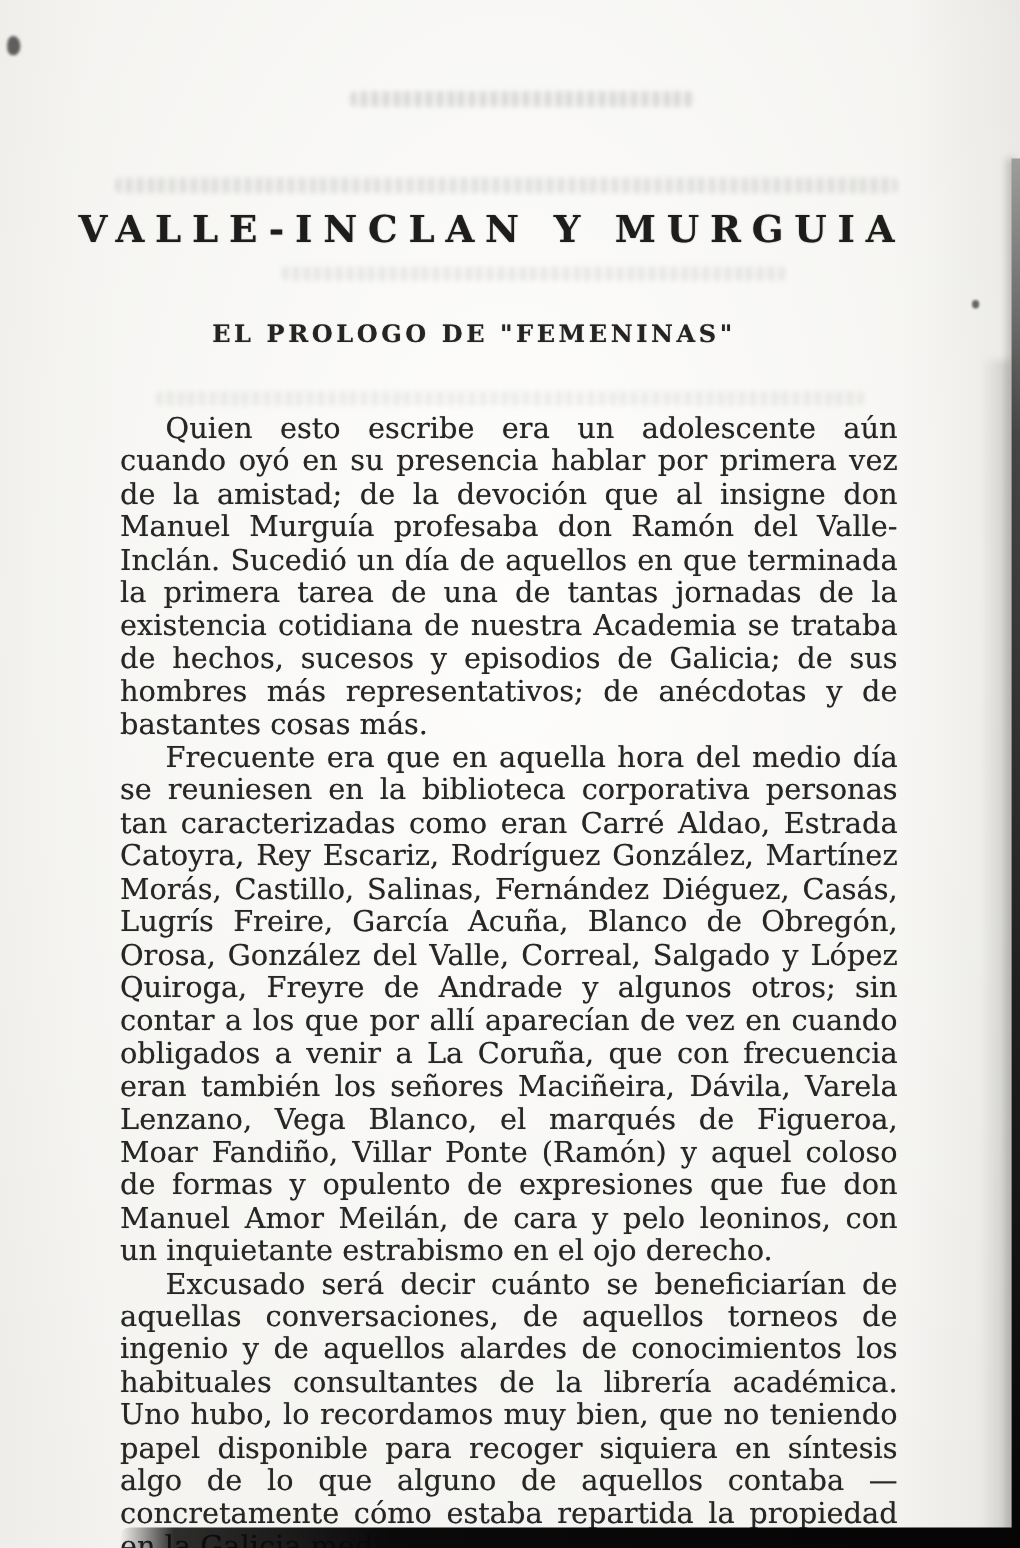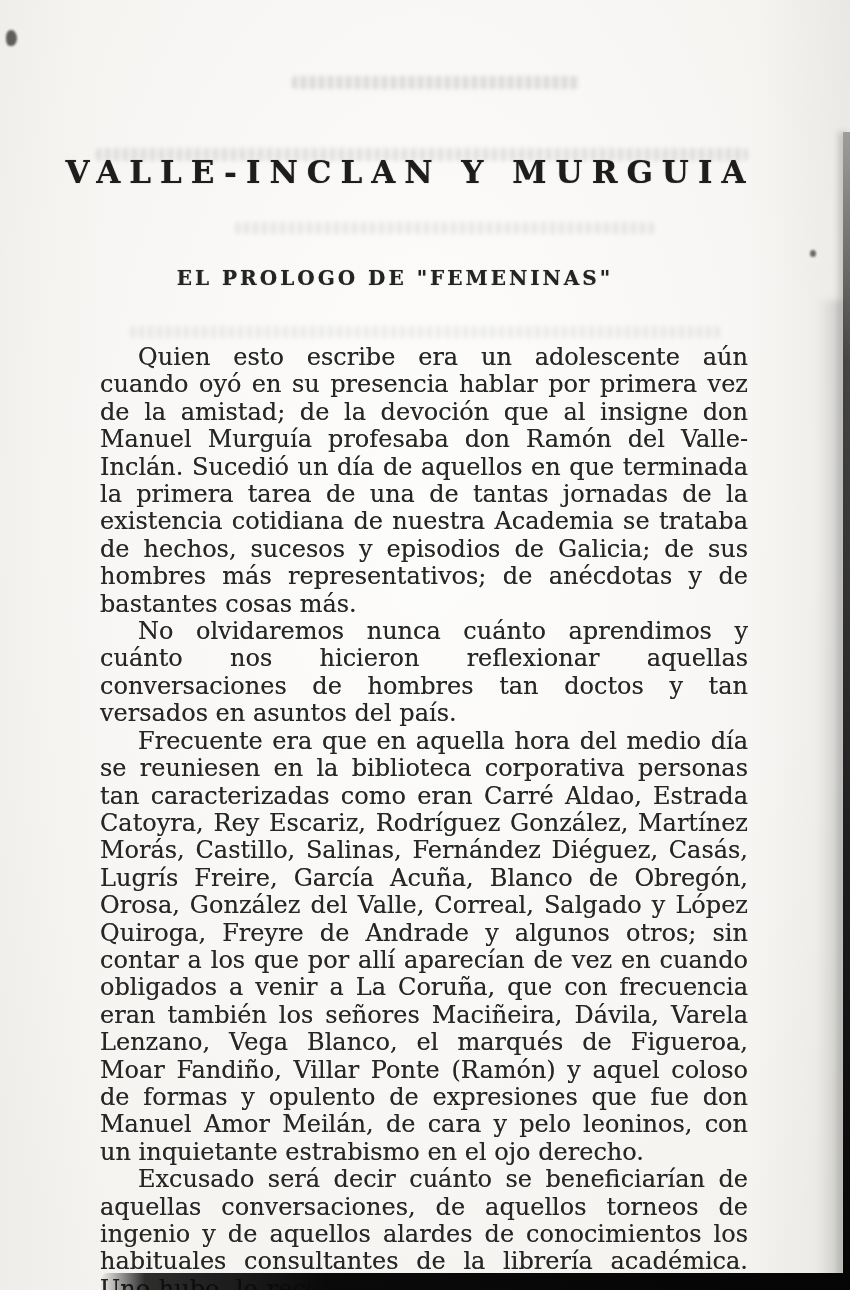--- a/index.html
+++ b/index.html
@@ -17,21 +17,21 @@
     font-family: "DejaVu Serif", "Liberation Serif", serif;
     color: #262626;
   }
   .page {
     position: absolute;
     inset: 0;
   }
   
   .title {
     position: absolute;
-    top: 154px;
+    top: 174px;
     left: 0;
     right: 30px;
     margin: 0;
     text-align: center;
     font-size: 31px;
     font-weight: bold;
     letter-spacing: 9px;
     color: #1d1d1d;
     text-shadow: 0 0 1px rgba(20,20,20,0.55);
   }
@@ -145,21 +145,20 @@
 
   <div class="smudge smudge-under-title"></div>
   <div class="speck-right"></div>
 
   <h2 class="subtitle">EL PROLOGO DE "FEMENINAS"</h2>
 
   <div class="smudge smudge-above-body"></div>
 
   <div class="body-text">
     <p>Quien esto escribe era un adolescente aún cuando oyó en su presencia hablar por primera vez de la amistad; de la devoción que al insigne don Manuel Murguía profesaba don Ramón del Valle-Inclán. Sucedió un día de aquellos en que terminada la primera tarea de una de tantas jornadas de la existencia cotidiana de nuestra Academia se trataba de hechos, sucesos y episodios de Galicia; de sus hombres más representativos; de anécdotas y de bastantes cosas más.</p>
-    <p>No olvidaremos nunca cuánto aprendimos y cuánto nos hicieron reflexionar aquellas conversaciones de hombres tan doctos y tan versados en asuntos del país.</p>
     <p>Frecuente era que en aquella hora del medio día se reuniesen en la biblioteca corporativa personas tan caracterizadas como eran Carré Aldao, Estrada Catoyra, Rey Escariz, Rodríguez González, Martínez Morás, Castillo, Salinas, Fernández Diéguez, Casás, Lugrís Freire, García Acuña, Blanco de Obregón, Orosa, González del Valle, Correal, Salgado y López Quiroga, Freyre de Andrade y algunos otros; sin contar a los que por allí aparecían de vez en cuando obligados a venir a La Coruña, que con frecuencia eran también los señores Maciñeira, Dávila, Varela Lenzano, Vega Blanco, el marqués de Figueroa, Moar Fandiño, Villar Ponte (Ramón) y aquel coloso de formas y opulento de expresiones que fue don Manuel Amor Meilán, de cara y pelo leoninos, con un inquietante estrabismo en el ojo derecho.</p>
     <p>Excusado será decir cuánto se beneficiarían de aquellas conversaciones, de aquellos torneos de ingenio y de aquellos alardes de conocimientos los habituales consultantes de la librería académica. Uno hubo, lo recordamos muy bien, que no teniendo papel disponible para recoger siquiera en síntesis algo de lo que alguno de aquellos contaba —concretamente cómo estaba repartida la propiedad en la Galicia medieval—, sirviéronle al efec-</p>
   </div>
 
   <div class="edge-right-shadow"></div>
   <div class="edge-right"></div>
   <div class="edge-bottom"></div>
 
 </div>
 

